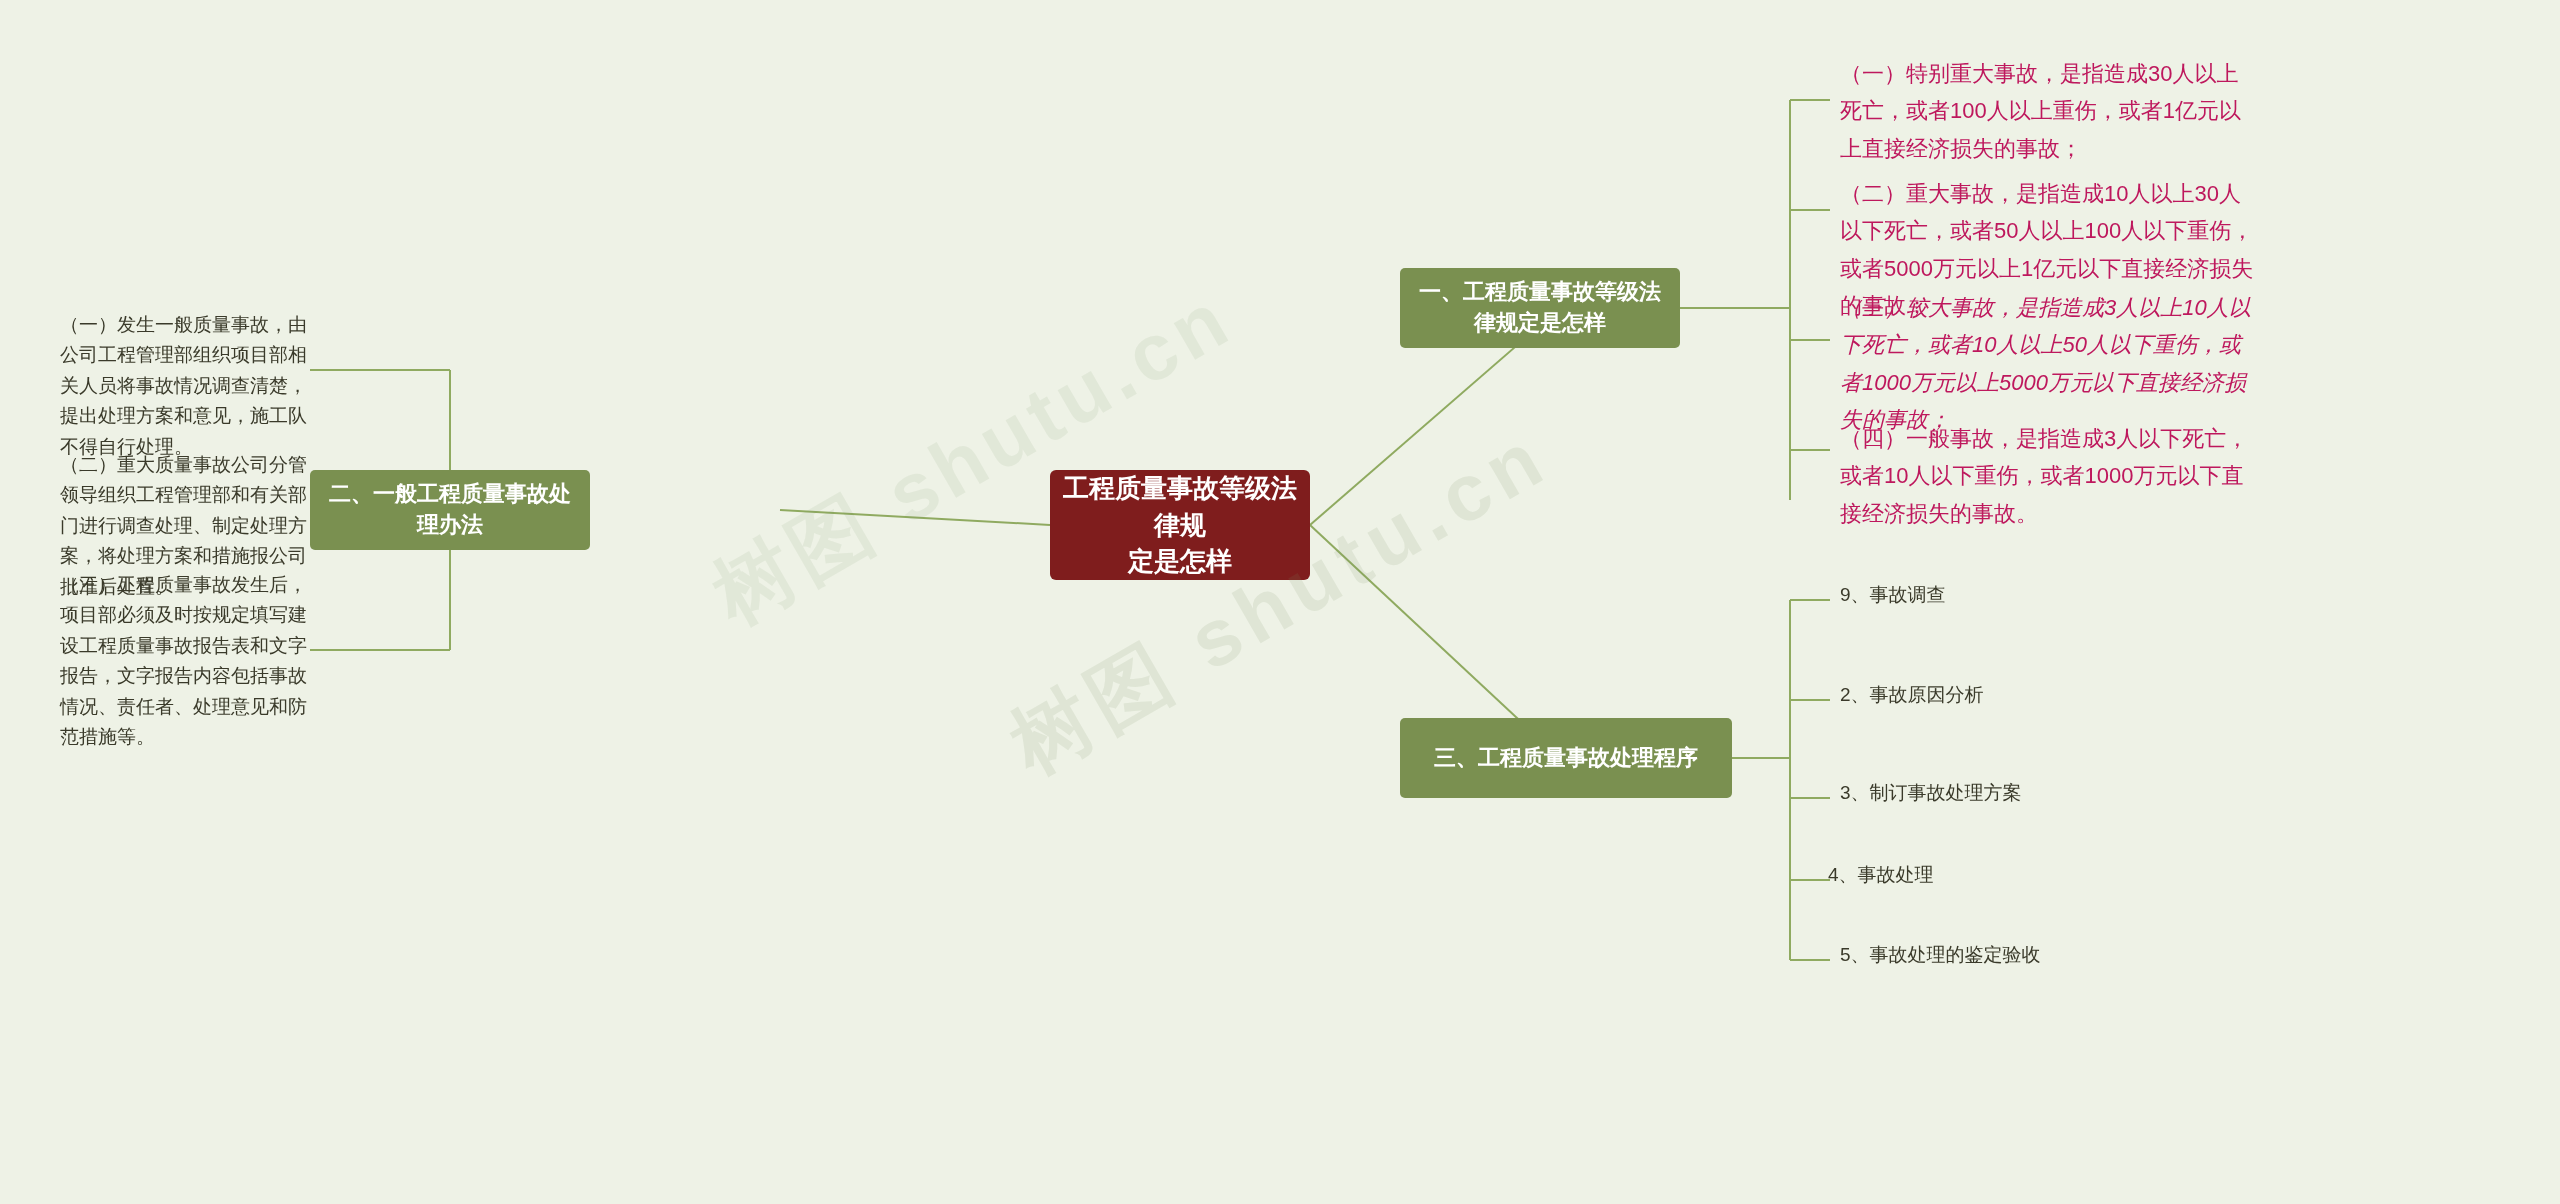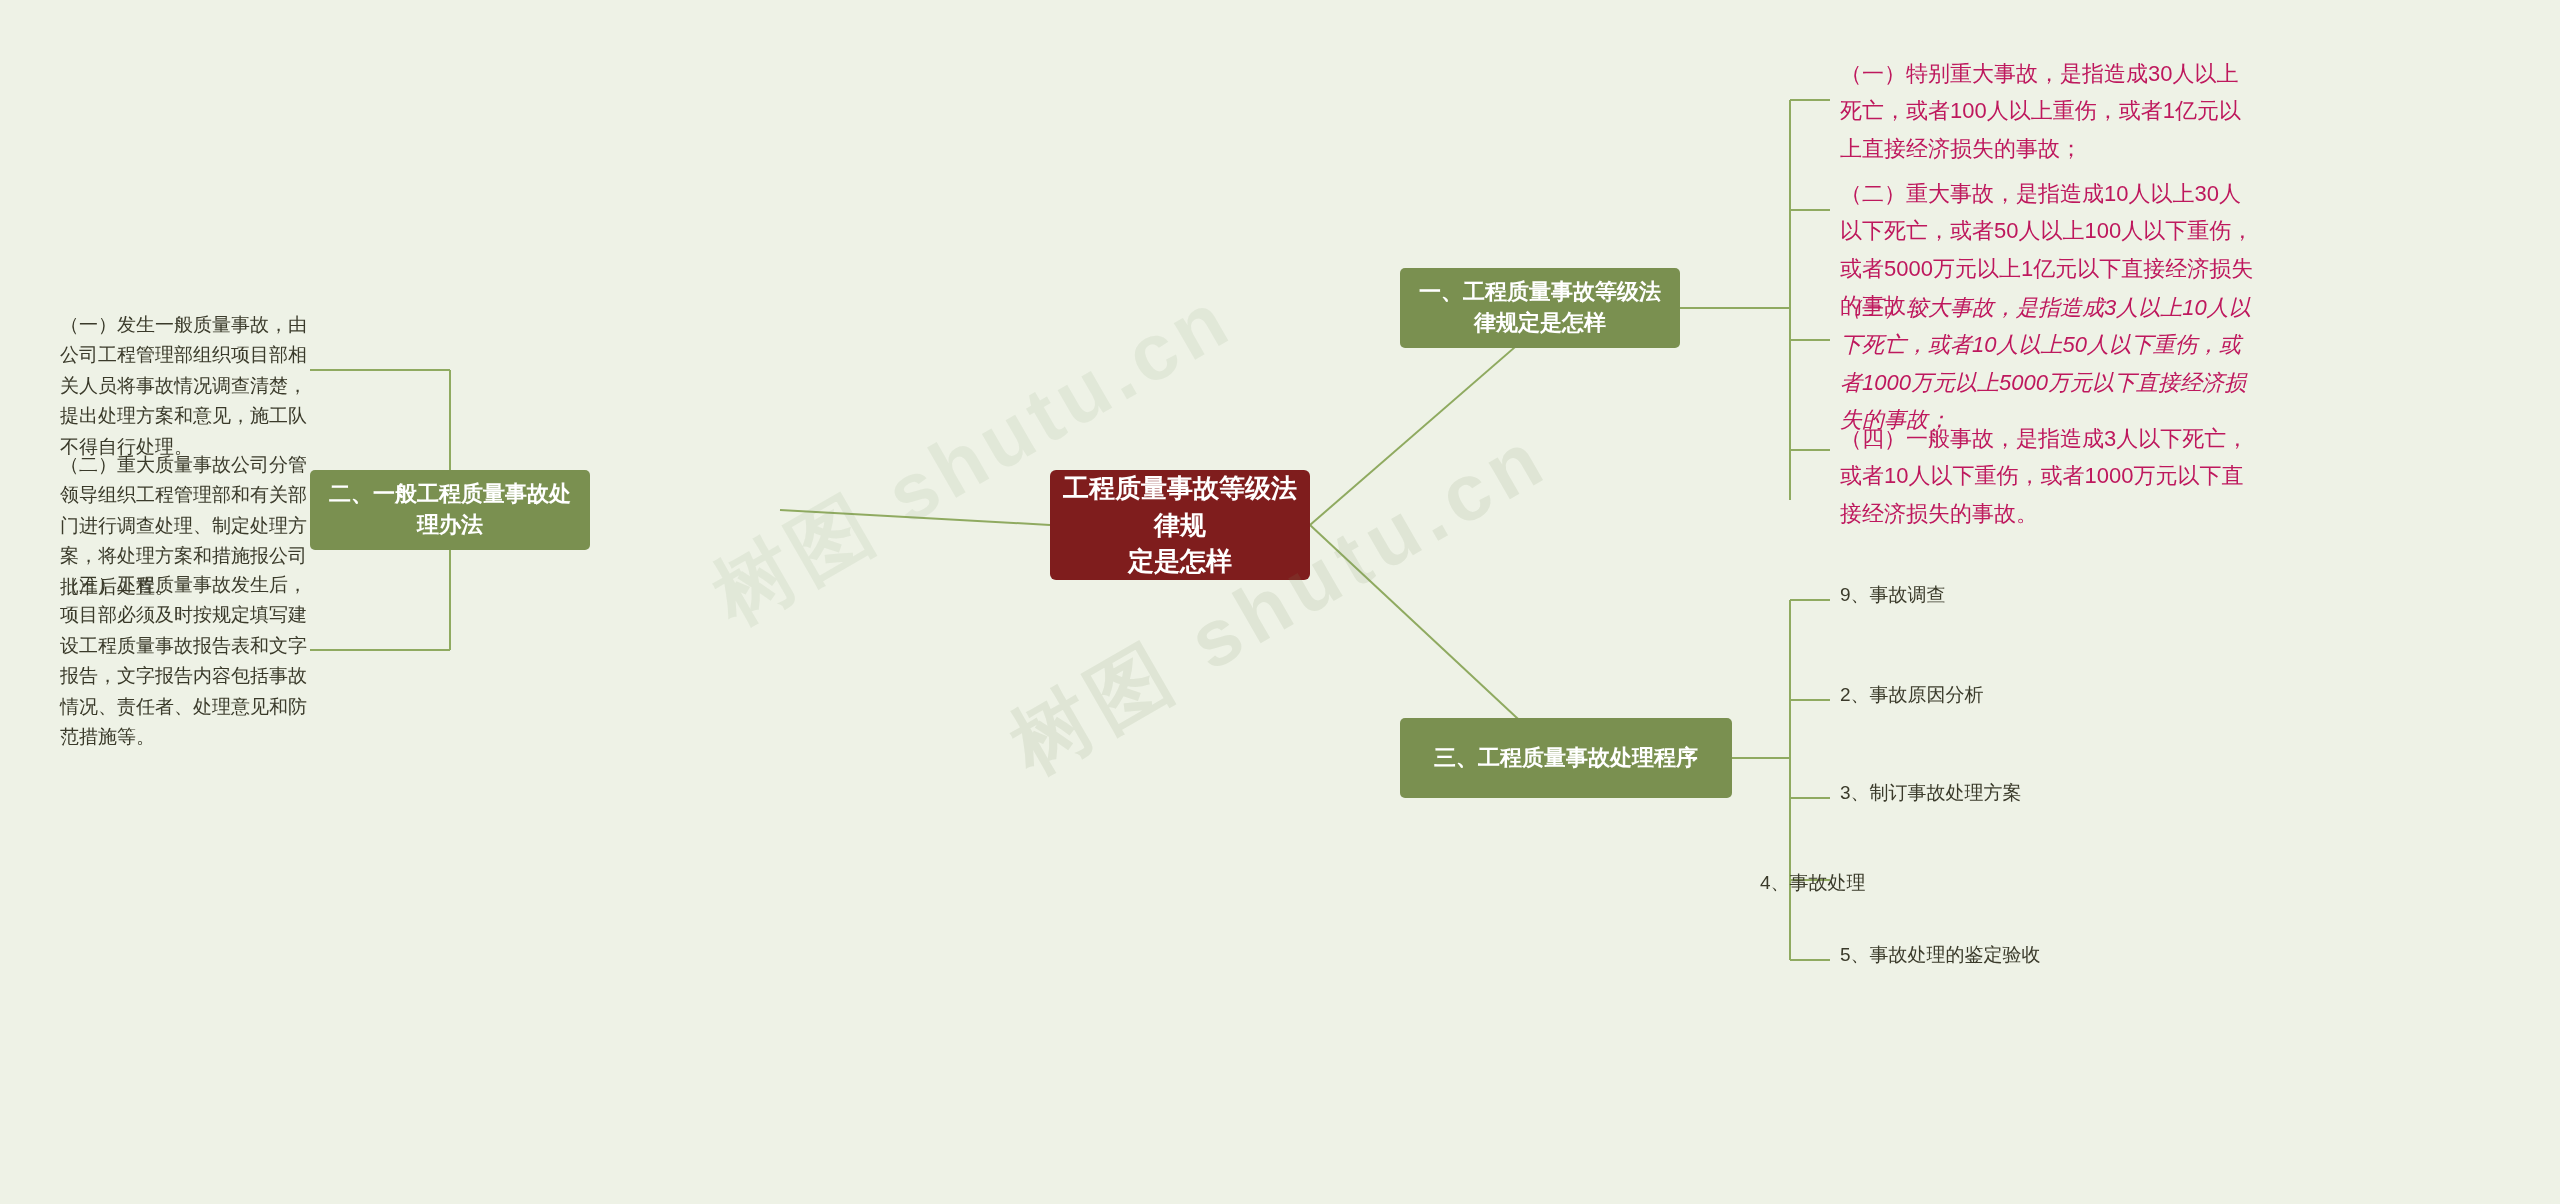--- a/index.html
+++ b/index.html
@@ -227,19 +227,19 @@
 
   <div class="list-item-text" style="left:1840px;top:582px;">
     <span>9、事故调查</span>
   </div>
   <div class="list-item-text" style="left:1840px;top:682px;">
     <span>2、事故原因分析</span>
   </div>
   <div class="list-item-text" style="left:1840px;top:780px;">
     <span>3、制订事故处理方案</span>
   </div>
-  <div class="list-item-text" style="left:1760px;top:862px;margin-top:8px;">
+  <div class="list-item-text" style="left:1828px;top:862px;">
     <span>4、事故处理</span>
   </div>
   <div class="list-item-text" style="left:1840px;top:942px;">
     <span>5、事故处理的鉴定验收</span>
   </div>
 </div>
 
 </body></html>

